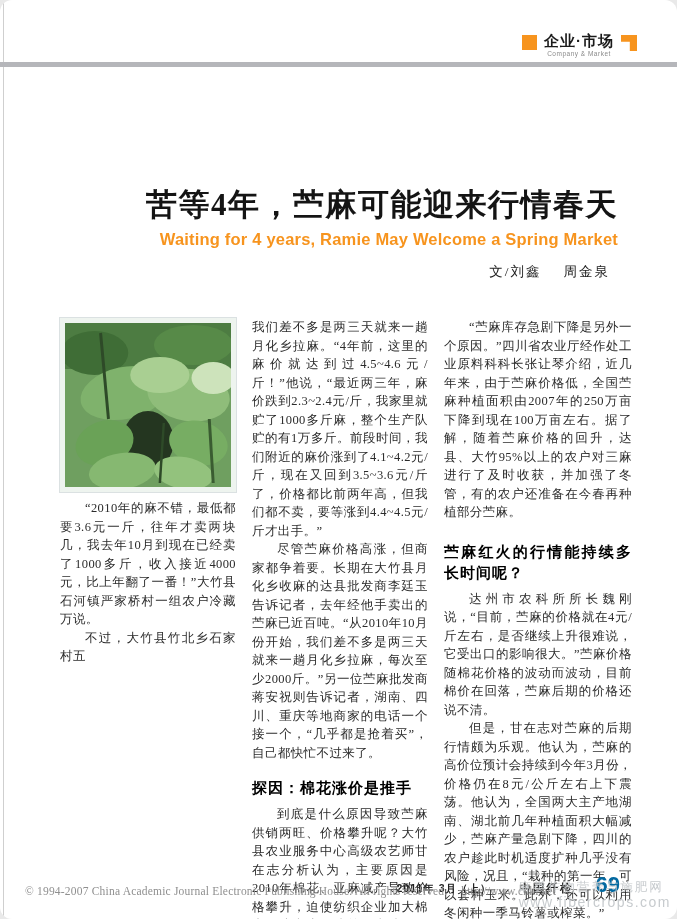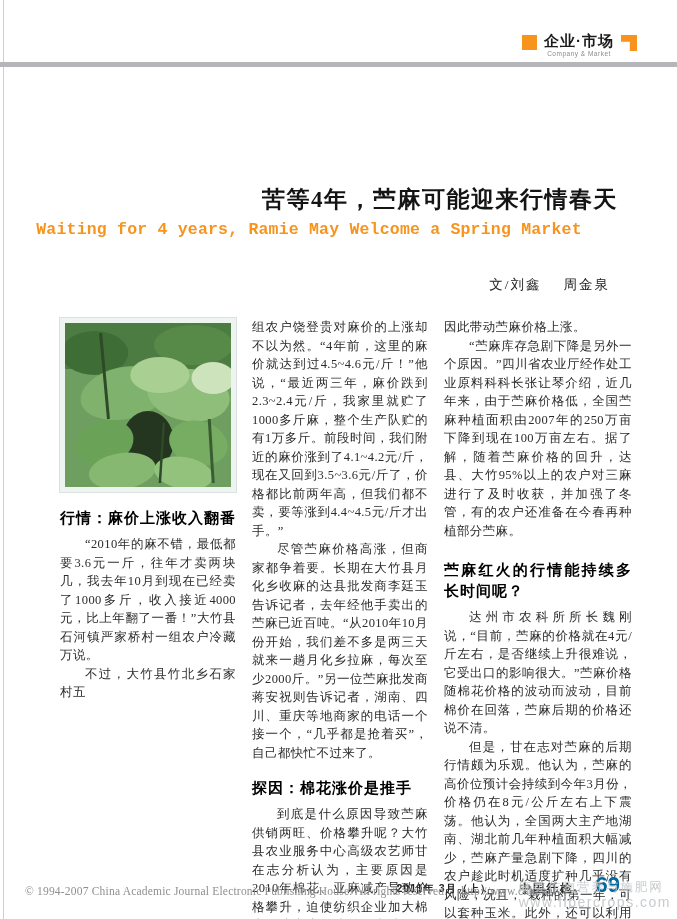--- a/index.html
+++ b/index.html
@@ -1,38 +1,38 @@
 <!DOCTYPE html>
 <html><head>
 <meta charset="utf-8">
 <style>
   * { margin:0; padding:0; box-sizing:border-box; }
   html,body { background:#e9e9e9; }
   .page {
     position:relative; width:677px; height:919px; margin:0 auto;
     background:#ffffff; overflow:hidden;
-    font-family:"Liberation Serif","DejaVu Serif",serif; color:#2b2b2b;
+    font-family:"Liberation Serif","DejaVu Serif",serif; color:#2b2b2b;border-radius:12px;
   }
   .left-line { position:absolute; left:3px; top:0; width:1px; height:100%; background:#cfcfcf; }
 
   
   .badge { position:absolute; top:32px; right:40px; display:flex; align-items:flex-start; }
   .badge-square { width:15px; height:15px; background:#f7941e; margin-top:3px; }
   .badge-text { margin:0 7px; text-align:center; }
   .badge-title { font-family:"Liberation Sans","DejaVu Sans",sans-serif; font-weight:bold; font-size:15px; letter-spacing:1px; color:#1a1a1a; line-height:18px; }
   .badge-sub { font-family:"Liberation Sans","DejaVu Sans",sans-serif; font-size:6.5px; color:#8a8a8a; letter-spacing:0.5px; }
   .badge-corner { width:16px; height:16px; background:#f7941e; margin-top:3px;
     clip-path:polygon(0 0,100% 0,100% 100%,55% 100%,55% 42%,0 42%); }
   .header-band { position:absolute; top:62px; left:0; width:100%; height:5px; background:#b5b6ba; }
 
   
   .title-block { position:absolute; top:186px; left:0; right:59px; text-align:right; }
-  .main-title { font-size:23px; font-weight:600; letter-spacing:1.5px; color:#141414; line-height:1.25; }
-  .sub-title { margin-top:5px; font-family:Liberation Mono, monospace; font-weight:bold; font-size:16.5px; color:#f7941e; letter-spacing:0.2px;text-align:center; }
-  .byline { position:absolute; top:263px; right:67px; font-size:13.5px; letter-spacing:2px; color:#222;margin-top:13px; }
+  .main-title { font-size:31px; font-weight:600; letter-spacing:1.5px; color:#141414; line-height:1.25; }
+  .sub-title { margin-top:5px; font-family:Liberation Sans, sans-serif; font-weight:bold; font-size:16.5px; color:#f7941e; letter-spacing:0.2px; }
+  .byline { position:absolute; top:263px; right:67px; font-size:13.5px; letter-spacing:2px; color:#222; }
   .byline .a2 { margin-left:22px; }
 
   
   .columns { position:absolute; top:318px; left:60px; width:572px; display:flex; }
   .col { width:176px; font-size:12.5px; line-height:18.5px; letter-spacing:0.4px; text-align:justify; }
   .col + .col { margin-left:16px; }
   .col.c3 { width:188px; }
   .col p { margin:0; }
   .col p.indent { text-indent:2em; }
   .col h3 { font-size:15px; font-weight:bold; letter-spacing:1px; color:#000000; margin:16px 0 6px 0; line-height:21px; }
@@ -95,34 +95,32 @@
           <ellipse cx="84" cy="118" rx="26" ry="30" fill="#243620"></ellipse>
           <ellipse cx="40" cy="120" rx="30" ry="22" fill="#6aa257" transform="rotate(-18 40 120)"></ellipse>
           <ellipse cx="135" cy="120" rx="30" ry="22" fill="#77ad63" transform="rotate(14 135 120)"></ellipse>
           <ellipse cx="58" cy="148" rx="34" ry="18" fill="#86b871" transform="rotate(-8 58 148)"></ellipse>
           <ellipse cx="120" cy="150" rx="30" ry="16" fill="#93c27d" transform="rotate(10 120 150)"></ellipse>
           <line x1="36" y1="10" x2="44" y2="96" stroke="#2e4a28" stroke-width="3"></line>
           <line x1="146" y1="96" x2="150" y2="160" stroke="#3a5c31" stroke-width="3"></line>
           <line x1="100" y1="100" x2="96" y2="160" stroke="#2e4a28" stroke-width="2.5"></line>
         </svg>
       </div>
-      <h3>行情：麻价上涨收入翻番</h3>
       <p class="indent">“2010年的麻不错，最低都要3.6元一斤，往年才卖两块几，我去年10月到现在已经卖了1000多斤，收入接近4000元，比上年翻了一番！”大竹县石河镇严家桥村一组农户冷藏万说。</p>
       <p class="indent">不过，大竹县竹北乡石家村五</p>
     </div>
 
     <div class="col c2">
-      <p>组农户饶登贵对麻价的上涨却不以为然。“4年前，这里的麻价就达到过4.5~4.6元/斤！”他说，“最近两三年，麻价跌到2.3~2.4元/斤，我家里就贮了1000多斤麻，整个生产队贮的有1万多斤。前段时间，我们附近的麻价涨到了4.1~4.2元/斤，现在又回到3.5~3.6元/斤了，价格都比前两年高，但我们都不卖，要等涨到4.4~4.5元/斤才出手。”</p>
+      <p>我们差不多是两三天就来一趟月化乡拉麻。“4年前，这里的麻价就达到过4.5~4.6元/斤！”他说，“最近两三年，麻价跌到2.3~2.4元/斤，我家里就贮了1000多斤麻，整个生产队贮的有1万多斤。前段时间，我们附近的麻价涨到了4.1~4.2元/斤，现在又回到3.5~3.6元/斤了，价格都比前两年高，但我们都不卖，要等涨到4.4~4.5元/斤才出手。”</p>
       <p class="indent">尽管苎麻价格高涨，但商家都争着要。长期在大竹县月化乡收麻的达县批发商李廷玉告诉记者，去年经他手卖出的苎麻已近百吨。“从2010年10月份开始，我们差不多是两三天就来一趟月化乡拉麻，每次至少2000斤。”另一位苎麻批发商蒋安祝则告诉记者，湖南、四川、重庆等地商家的电话一个接一个，“几乎都是抢着买”，自己都快忙不过来了。</p>
       <h3>探因：棉花涨价是推手</h3>
       <p class="indent">到底是什么原因导致苎麻供销两旺、价格攀升呢？大竹县农业服务中心高级农艺师甘在志分析认为，主要原因是2010年棉花、亚麻减产导致价格攀升，迫使纺织企业加大棉麻混纺力度，此前一直处在低位的苎麻自然成为棉花、亚麻的替代品。加之，全国范围内种植苎麻的产地又很少，</p>
     </div>
 
     <div class="col c3">
-      <p>因此带动苎麻价格上涨。</p>
       <p class="indent">“苎麻库存急剧下降是另外一个原因。”四川省农业厅经作处工业原料科科长张让琴介绍，近几年来，由于苎麻价格低，全国苎麻种植面积由2007年的250万亩下降到现在100万亩左右。据了解，随着苎麻价格的回升，达县、大竹95%以上的农户对三麻进行了及时收获，并加强了冬管，有的农户还准备在今春再种植部分苎麻。</p>
       <h3>苎麻红火的行情能持续多长时间呢？</h3>
       <p class="indent">达州市农科所所长魏刚说，“目前，苎麻的价格就在4元/斤左右，是否继续上升很难说，它受出口的影响很大。”苎麻价格随棉花价格的波动而波动，目前棉价在回落，苎麻后期的价格还说不清。</p>
       <p class="indent">但是，甘在志对苎麻的后期行情颇为乐观。他认为，苎麻的高价位预计会持续到今年3月份，价格仍在8元/公斤左右上下震荡。他认为，全国两大主产地湖南、湖北前几年种植面积大幅减少，苎麻产量急剧下降，四川的农户趁此时机适度扩种几乎没有风险，况且，“栽种的第一年，可以套种玉米。此外，还可以利用冬闲种一季马铃薯或榨菜。”</p>
     </div>
 
   </div>
 
   <div class="issue-line">
     <span class="issue-info">2011年 3月（上）</span>

